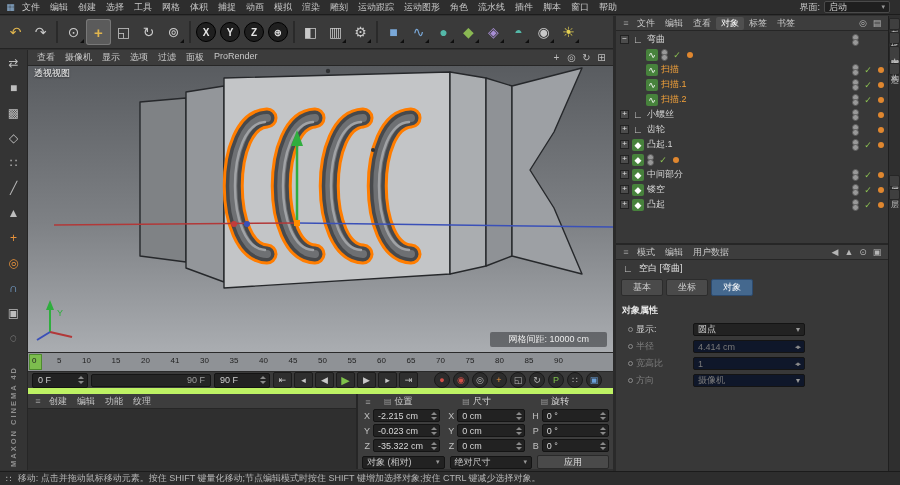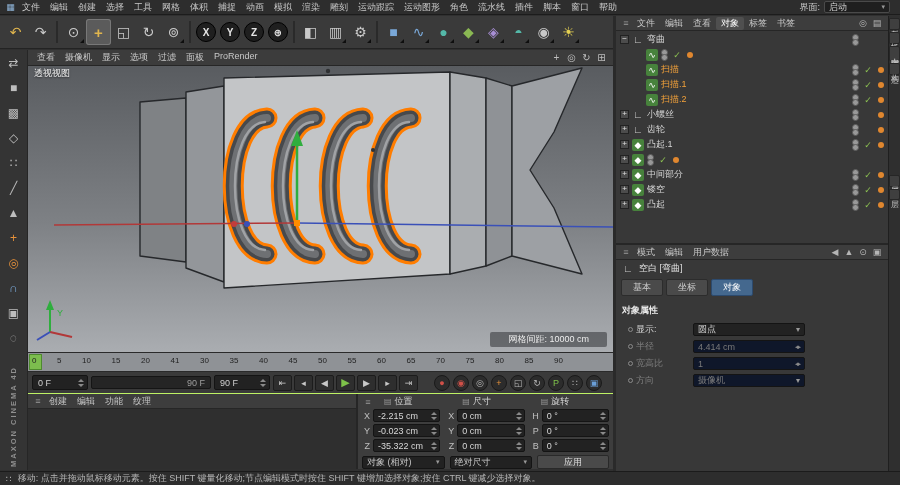--- a/index.html
+++ b/index.html
@@ -54,21 +54,21 @@
               padding:1px 18px;border-radius:2px}
 
   
   #ruler{position:relative;height:19px;background:#8f9296;border-bottom:1px solid #2a2a2a}
   #marker{position:absolute;left:1px;top:1px;width:13px;height:16px;background:#7cbd4e;border:1px solid #4e8a2e}
   #ticks{position:absolute;left:4px;top:3px;right:50px;display:flex;justify-content:space-between;
          color:#1f1f1f;font-size:8px}
 
   
   #transport{height:22px;background:#3a3a3a;display:flex;align-items:center;gap:3px;padding:0 4px;
-             border-bottom:1px solid #bef264}
+             border-bottom:6px solid #bef264}
   .nfield{background:#222;border:1px solid #141414;border-radius:2px;height:15px;display:flex;
           align-items:center;padding:0 3px 0 5px;gap:4px;color:#d0d0d0;min-width:56px;justify-content:space-between}
   .step{display:flex;flex-direction:column;gap:2px}
   .step i{display:block;width:0;height:0;border-left:3px solid transparent;border-right:3px solid transparent}
   .step .up{border-bottom:3px solid #8a8a8a}.step .dn{border-top:3px solid #8a8a8a}
   #tslider{flex:0 0 120px;height:13px;background:#252525;border:1px solid #151515;border-radius:2px;
            display:flex;align-items:center;justify-content:flex-end;padding:0 5px;color:#9d9d9d}
   .tbtn{width:19px;height:16px;background:#2e2e2e;border:1px solid #1c1c1c;border-radius:2px;display:flex;
         align-items:center;justify-content:center;color:#c8c8c8;font-size:9px;flex:0 0 auto}
   .tbtn.play{color:#7ec24a;font-size:11px}

